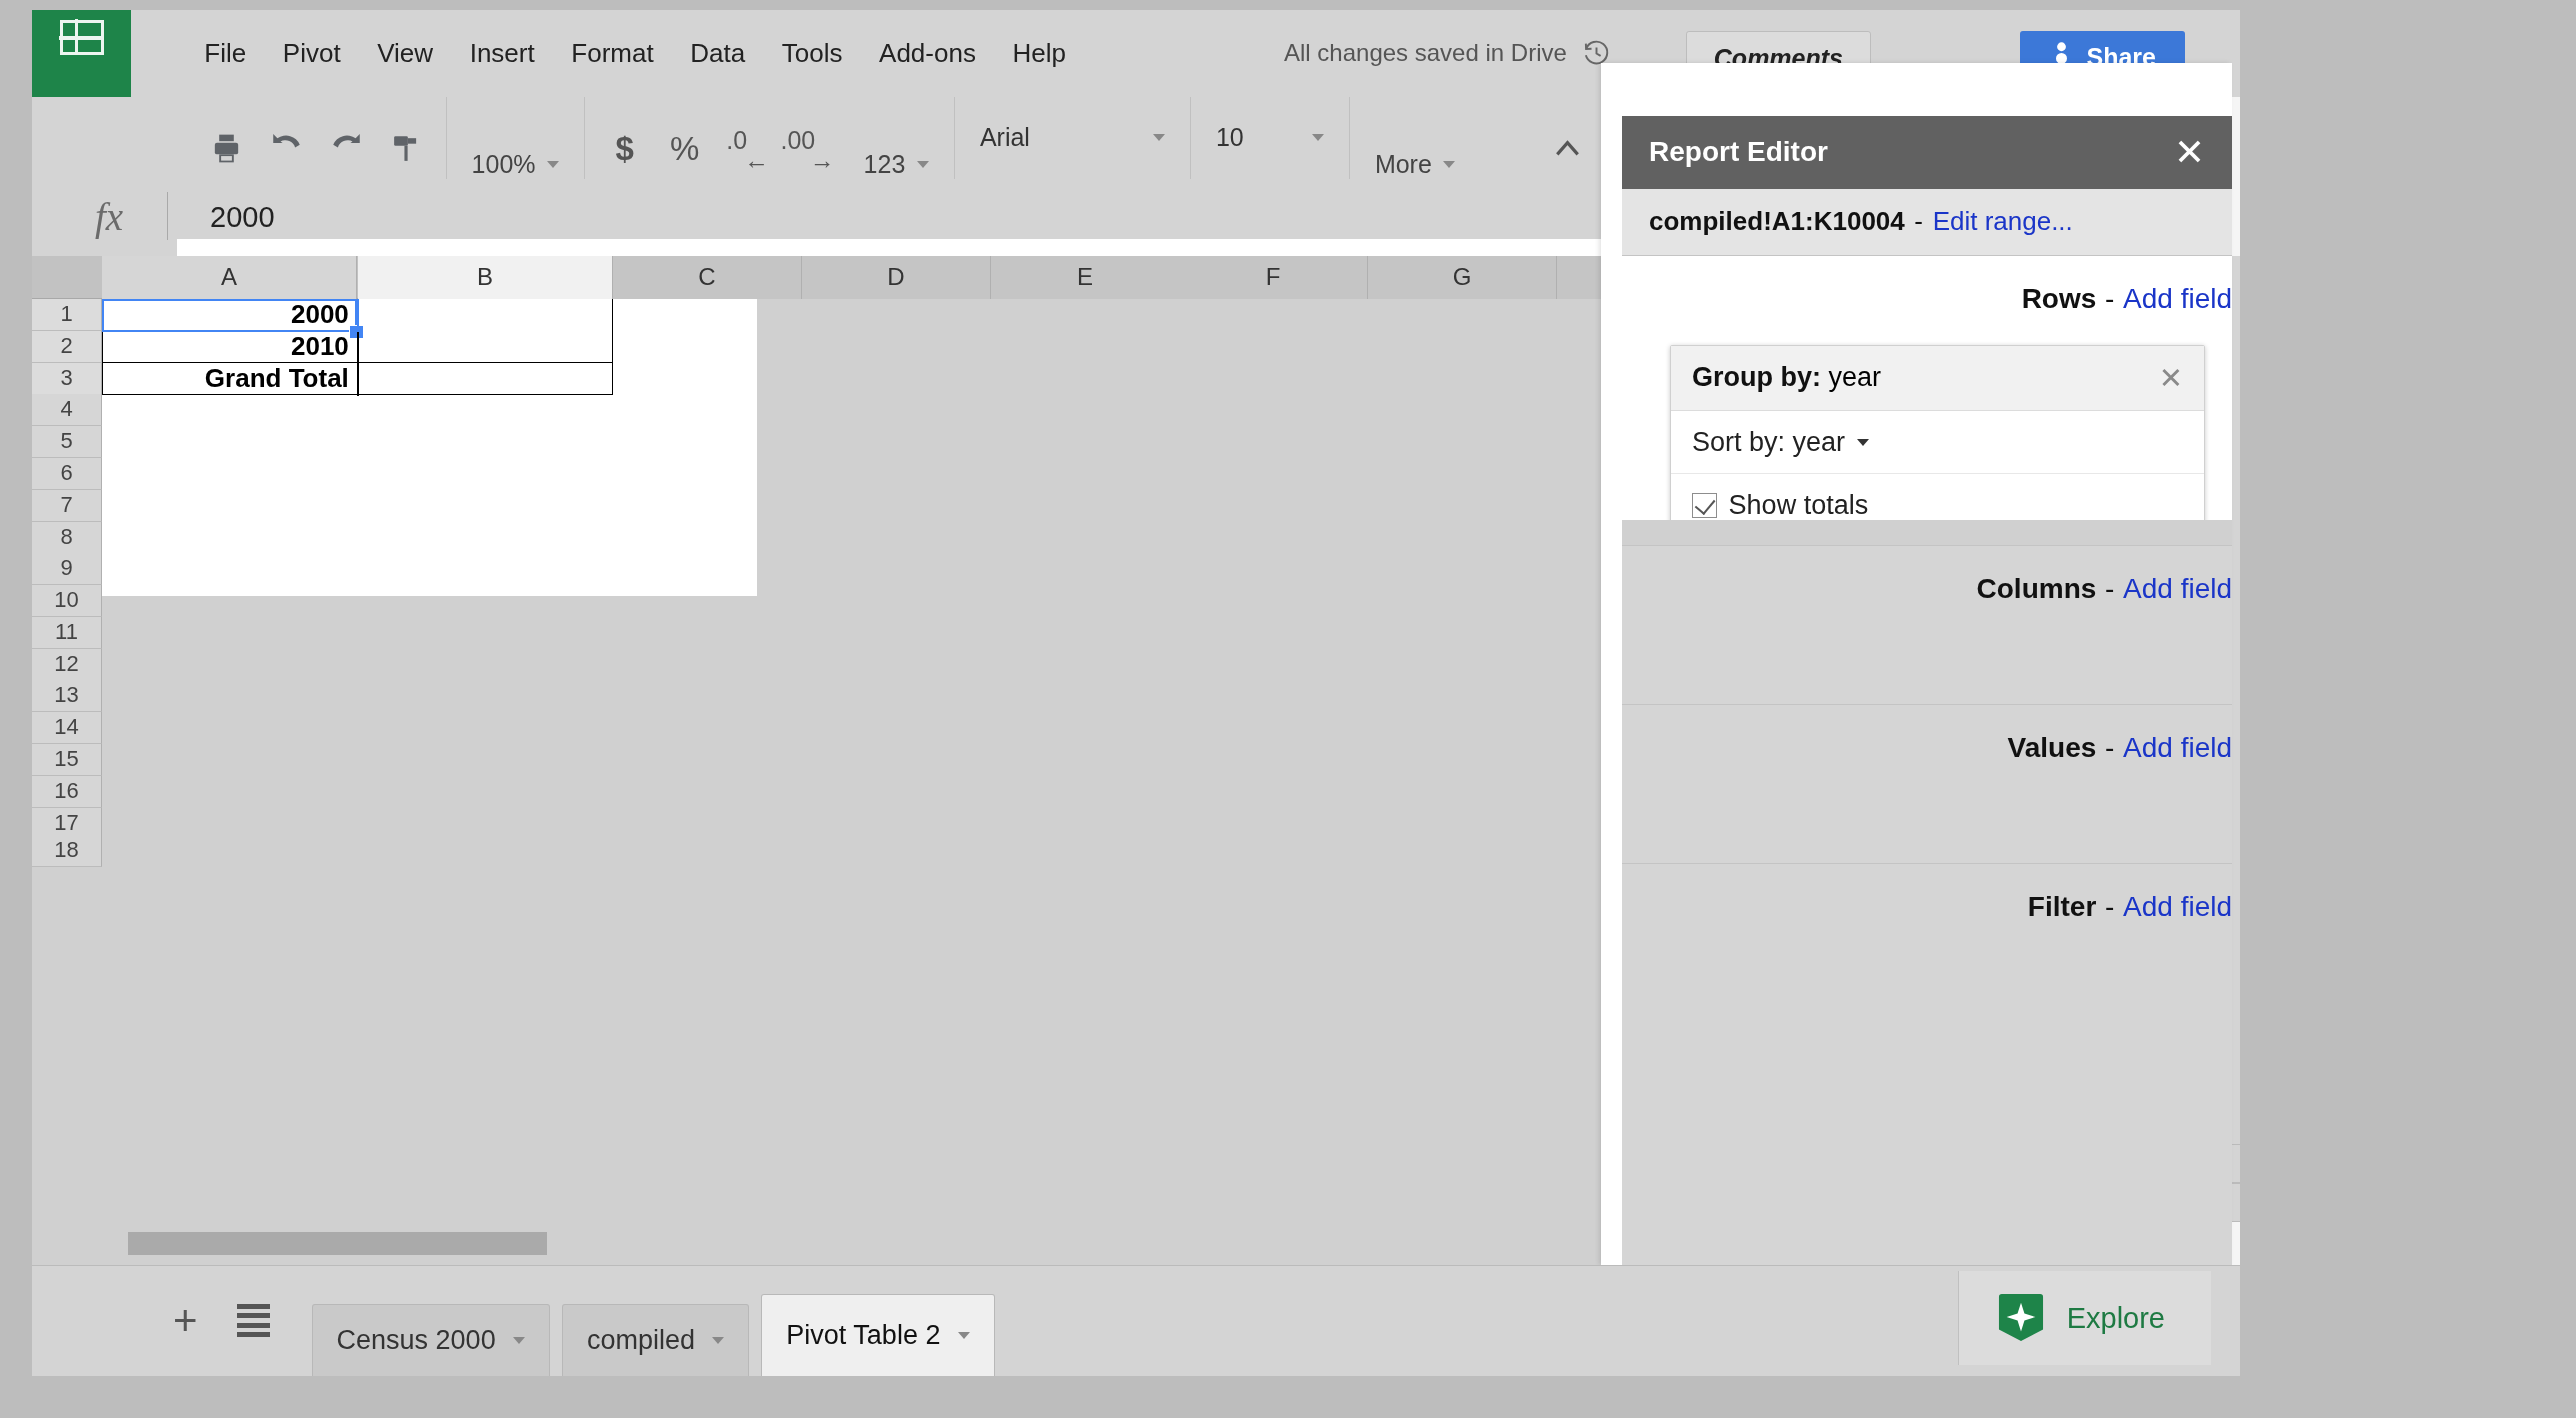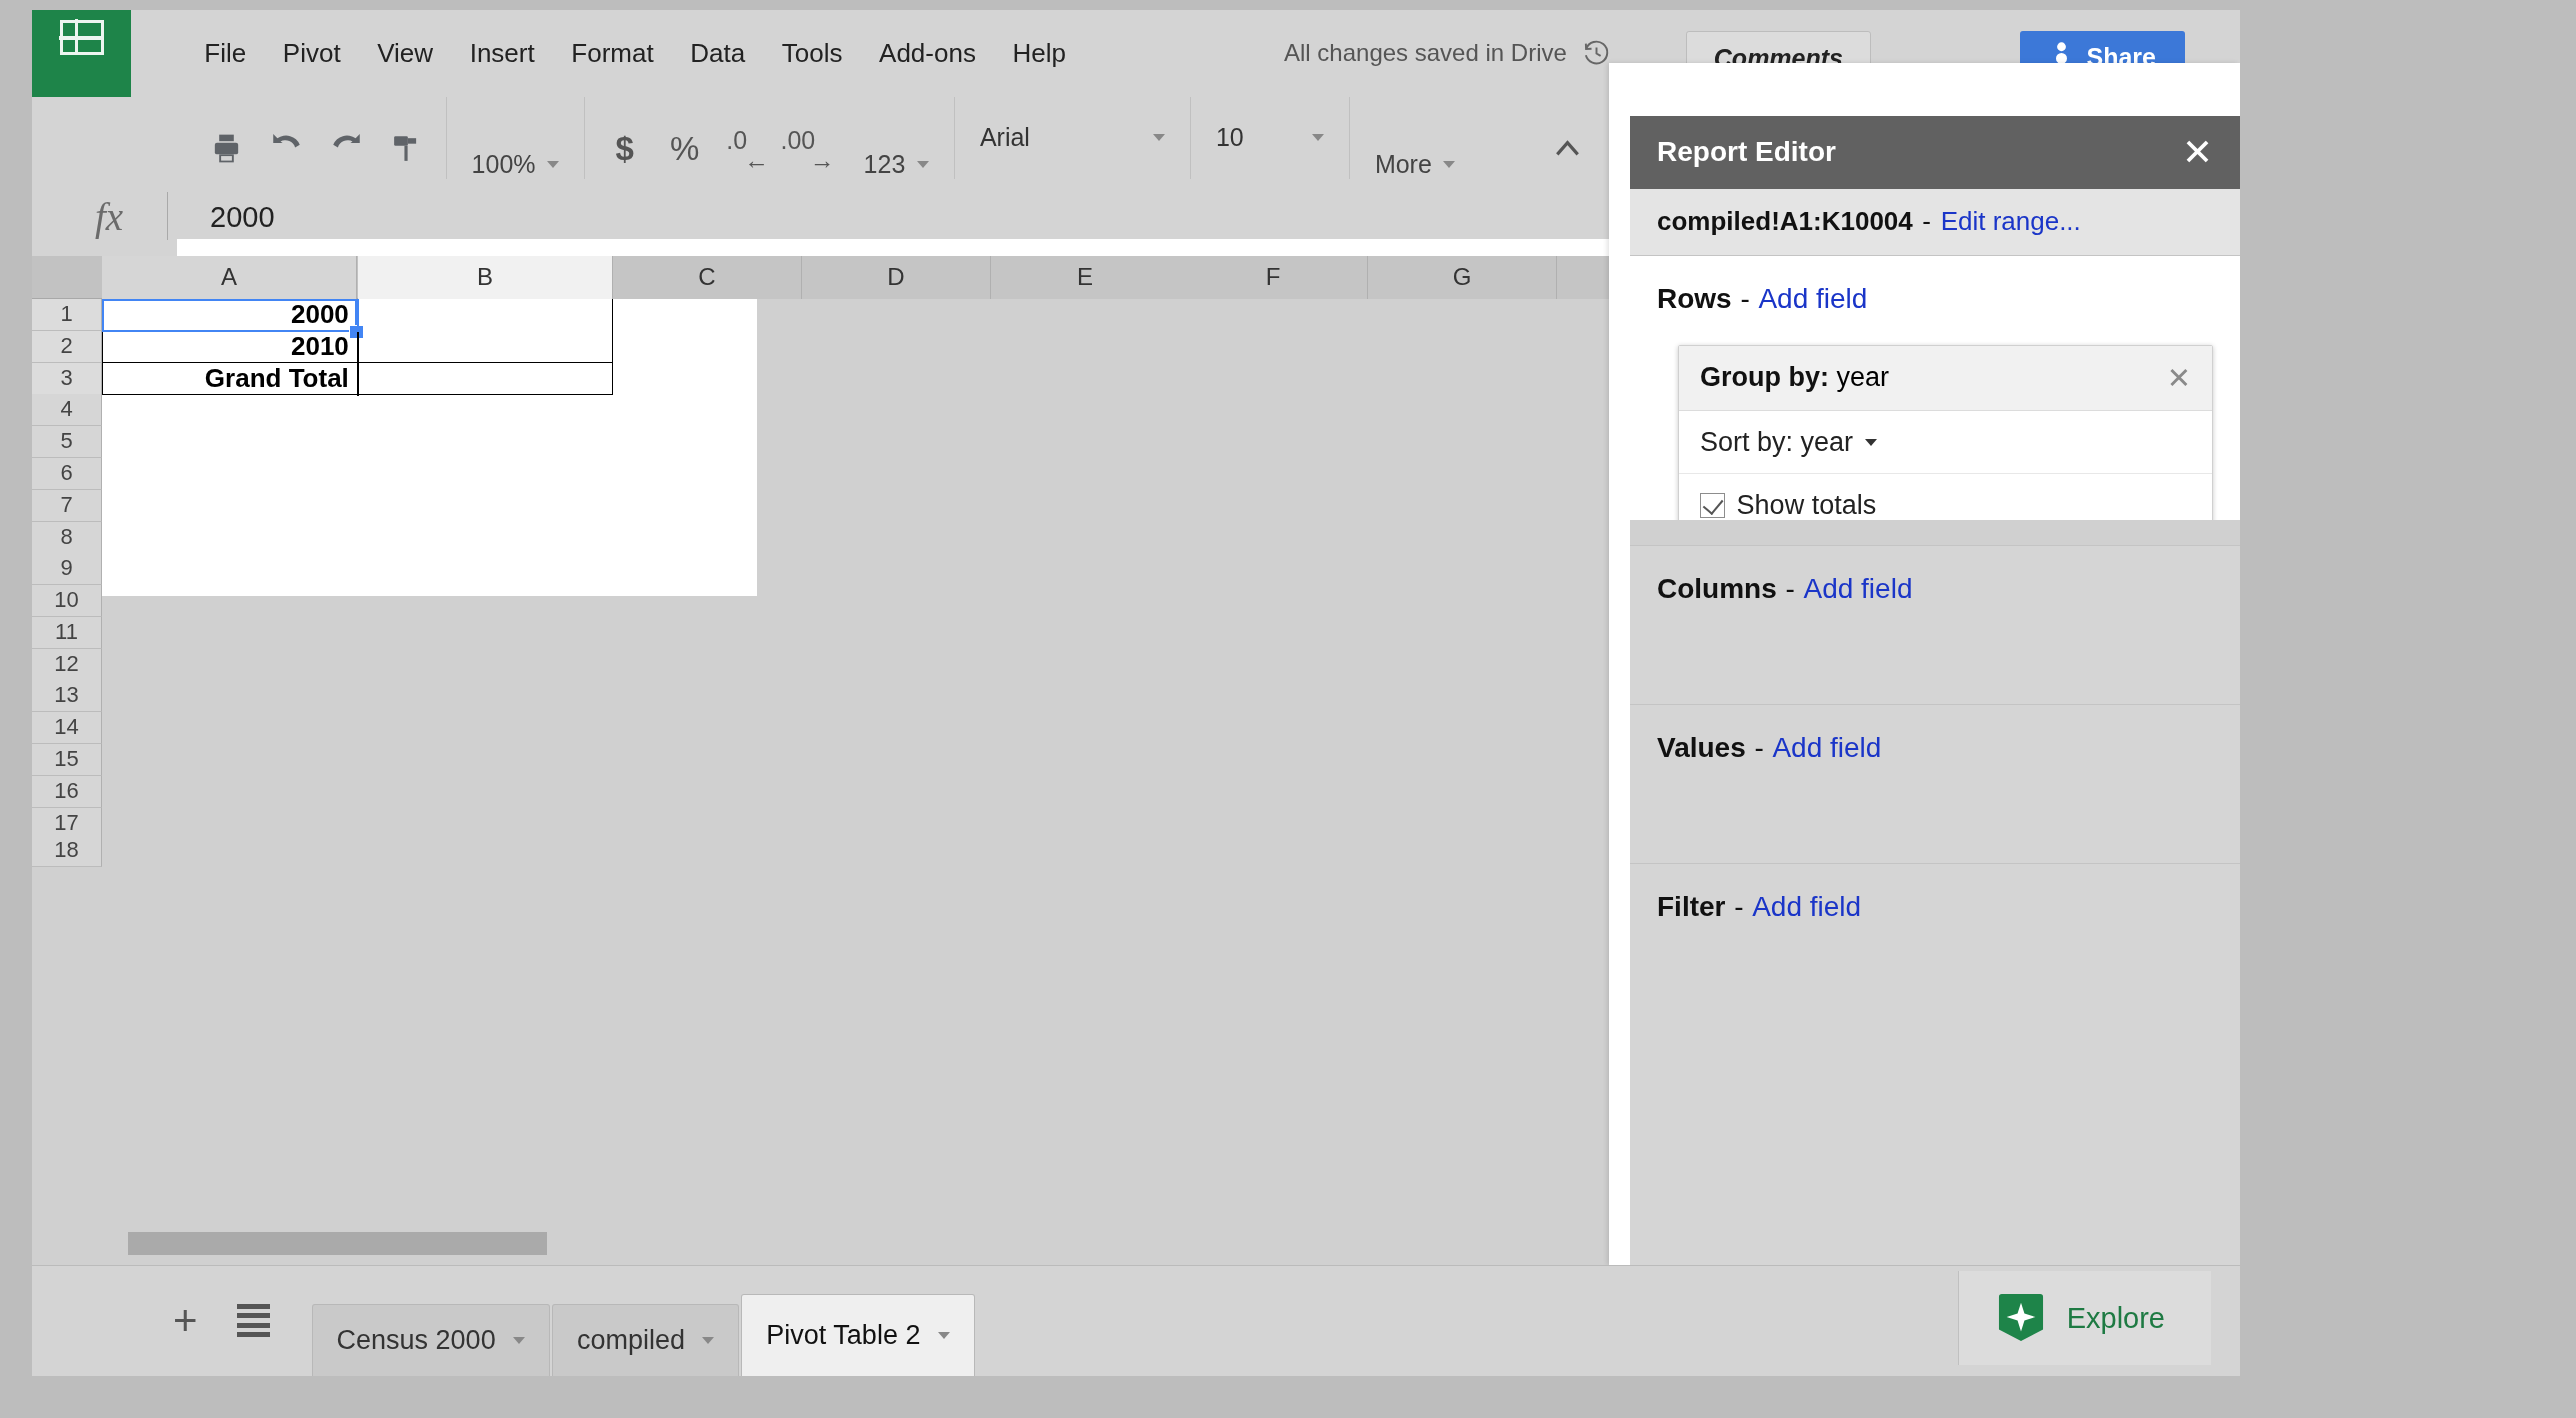--- a/index.html
+++ b/index.html
@@ -225,24 +225,25 @@
     width: 72px; display:flex;
   }
   .hs-arrow {
     width: 36px; height: 32px; background: #d4d4d4;
     border-left: 1px solid #bbb;
     display:flex; align-items:center; justify-content:center; cursor:pointer;
   }
 
   
   #editor {
-    position: absolute; right: 0; top: 53px;
+    position: absolute; right: 8px; top: 53px;
     width: 631px; bottom: 111px;
     background: #ffffff;
     box-shadow: -1.9px 0 4.8px rgba(0,0,0,.12);
+    text-align: right;
   }
   #editor-title {
     position: absolute; left: 21px; top: 53px; right: 0;
     height: 73px; background: #616161; color: #fff;
     display: flex; align-items: center; justify-content: space-between;
     padding: 0 27px; font-size: 28px; font-weight: bold;
   }
   #editor-close { font-size: 37px; cursor: pointer; line-height: 1; font-weight: normal; }
   #range-bar {
     position: absolute; left: 21px; top: 126px; right: 0; height: 66px;
@@ -305,21 +306,21 @@
     height: 111px; background: #d4d4d4;
     border-top: 1px solid #bbb; display: flex; align-items: center;
   }
   #add-sheet { margin-left: 141px; font-size: 42px; color: #555; cursor: pointer; line-height:1; }
   #all-sheets { margin-left: 39px; width: 33px; height: 33px; cursor: pointer;
                 display:flex; flex-direction:column; justify-content:space-between; }
   #all-sheets i { display:block; height:4.8px; background:#555; }
   #tabs { display: flex; align-items: flex-end; margin-left: 42px; height: 111px; }
   .tab {
     display: flex; align-items: center; gap: 17.3px;
-    padding: 20px 24px; margin-right: 2px;
+    padding: 20px 24px; margin-right: 12px;
     font-size: 27px; color: #333; cursor: pointer;
     background: #c9c9c9; border: 1px solid #b8b8b8; border-bottom: none;
     border-radius: 2.9px 2.9px 0 0; white-space: nowrap;
   }
   .tab.active { background: #efefef; color: #111; padding: 25px 24px; }
   #explore {
     position: absolute; right: 29px; top: 5.8px;
     display: flex; align-items: center; gap: 23px;
     background: #dcdcdc; border-left: 1px solid #c0c0c0;
     padding: 21px 46px 21px 39px; cursor: pointer;

